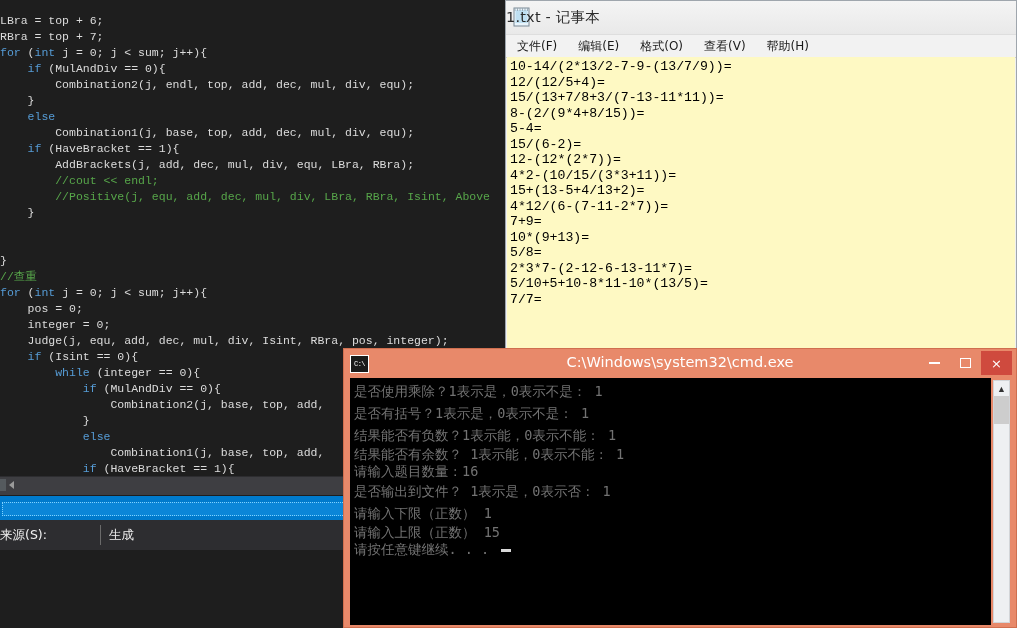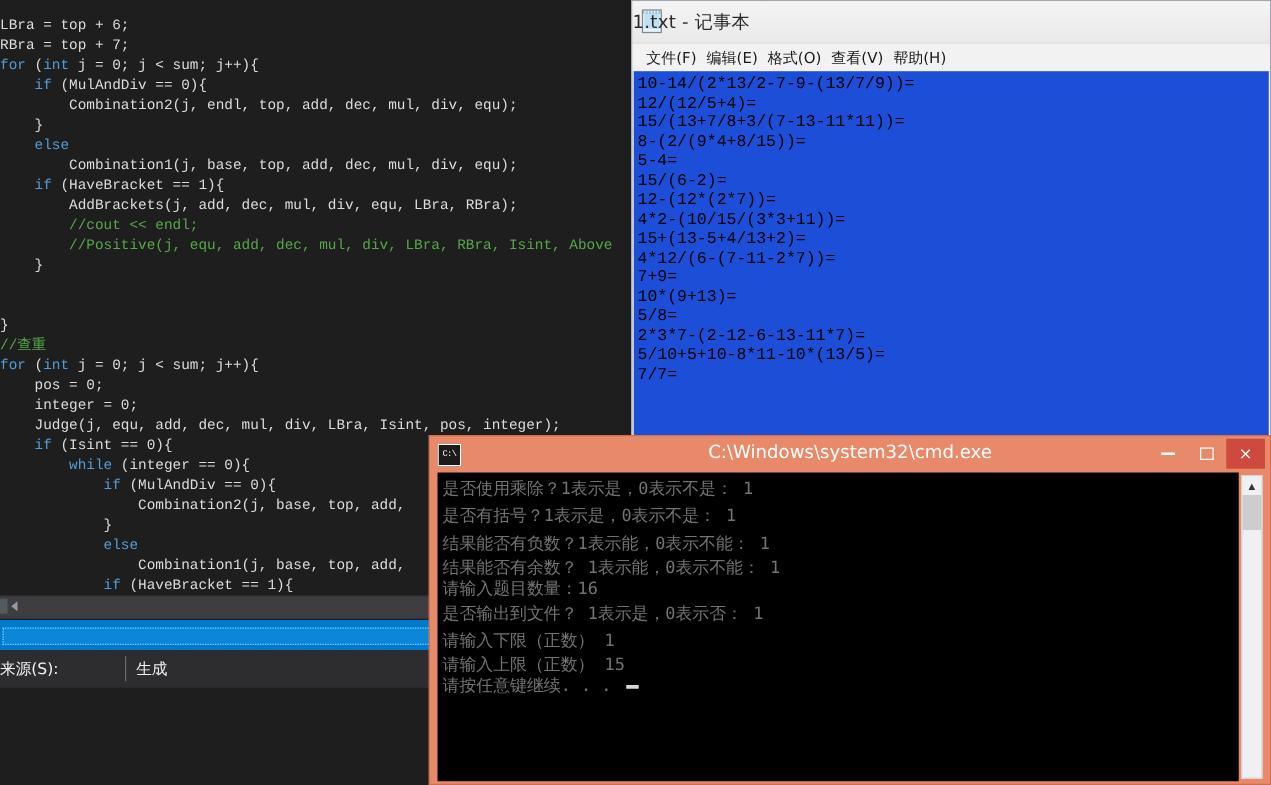--- a/index.html
+++ b/index.html
@@ -83,29 +83,29 @@
   #notepad-icon{
     position:absolute;left:6px;top:6px;width:20px;height:21px;
   }
   #notepad-title{
     position:absolute;left:0;right:0;top:7px;text-align:left;
     font-size:14.5px;color:#2b2b2b;font-family:"DejaVu Sans",sans-serif;
     letter-spacing:.2px;
   }
   #notepad-menubar{
     height:22px;background:#f2f2f2;border-bottom:1px solid #cfcfcf;
-    display:flex;align-items:center;padding-left:8px;gap:2px;
+    display:flex;align-items:center;padding-left:8px;gap:15px;
   }
   .menu-item{
     font-size:12px;color:#1a1a1a;font-family:"DejaVu Sans",sans-serif;
     padding:1px 3px;cursor:default;
   }
   #notepad-client{
     position:absolute;left:1px;top:56px;right:1px;bottom:1px;
-    background:#1d4ed8;overflow:hidden;
+    background:#fef9c3;overflow:hidden;
   }
   #notepad-text{
     padding:2px 0 0 3px;
   }
   .np-line{
     font-family:"Liberation Mono","DejaVu Sans Mono",monospace;
     font-size:13.2px;line-height:15.5px;color:#000;white-space:pre;
   }
 
   
@@ -182,21 +182,21 @@
         <div class="code-line"><span>        </span><span class="cm">//cout &lt;&lt; endl;</span></div>
         <div class="code-line"><span>        </span><span class="cm">//Positive(j, equ, add, dec, mul, div, LBra, RBra, Isint, Above</span></div>
         <div class="code-line"><span>    }</span></div>
         <div class="code-line"><span></span></div>
         <div class="code-line"><span></span></div>
         <div class="code-line"><span>}</span></div>
         <div class="code-line"><span class="cm">//查重</span></div>
         <div class="code-line"><span class="k">for</span><span> (</span><span class="k">int</span><span> j = 0; j &lt; sum; j++){</span></div>
         <div class="code-line"><span>    pos = 0;</span></div>
         <div class="code-line"><span>    integer = 0;</span></div>
-        <div class="code-line"><span>    Judge(j, equ, add, dec, mul, div, LBra, Isint, pos, integer);</span></div>
+        <div class="code-line"><span>    Judge(j, equ, add, dec, mul, div, Isint, RBra, pos, integer);</span></div>
         <div class="code-line"><span>    </span><span class="k">if</span><span> (Isint == 0){</span></div>
         <div class="code-line"><span>        </span><span class="k">while</span><span> (integer == 0){</span></div>
         <div class="code-line"><span>            </span><span class="k">if</span><span> (MulAndDiv == 0){</span></div>
         <div class="code-line"><span>                Combination2(j, base, top, add, </span></div>
         <div class="code-line"><span>            }</span></div>
         <div class="code-line"><span>            </span><span class="k">else</span></div>
         <div class="code-line"><span>                Combination1(j, base, top, add,</span></div>
         <div class="code-line"><span>            </span><span class="k">if</span><span> (HaveBracket == 1){</span></div>
         <div class="code-line"><span>                AddBrackets(j, add, dec, mul, d</span></div>
         <div class="code-line"></div>

